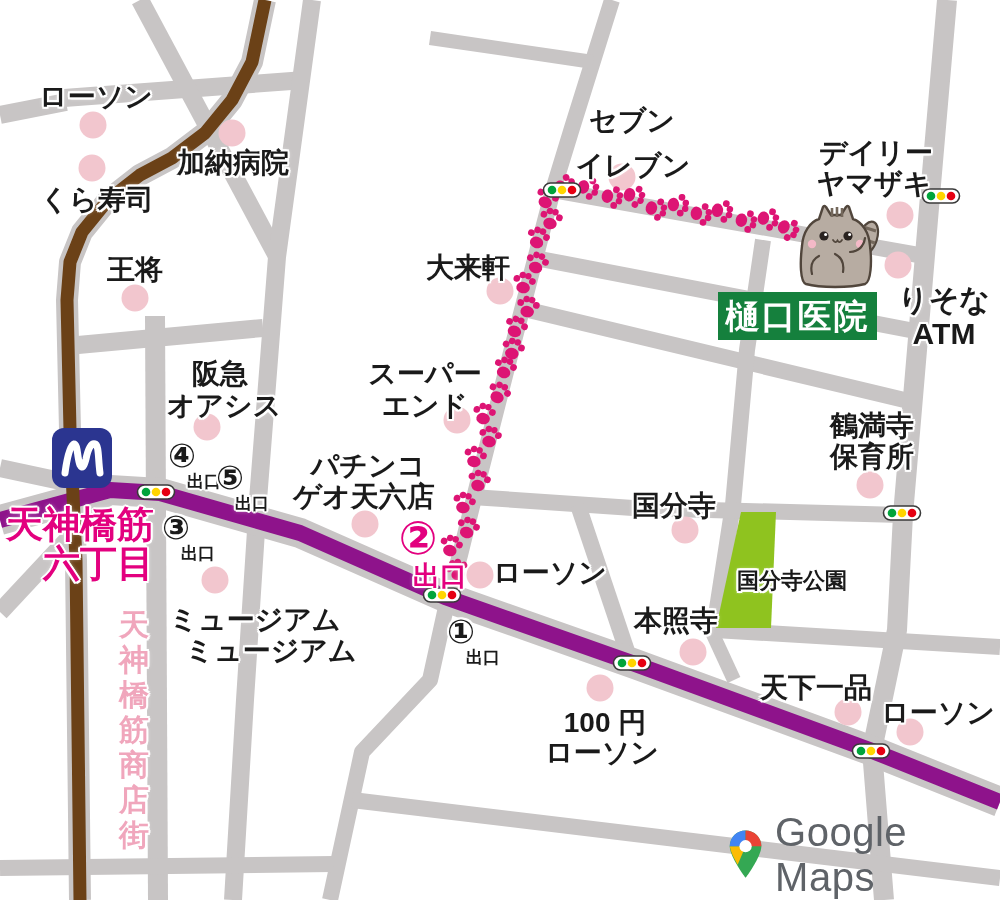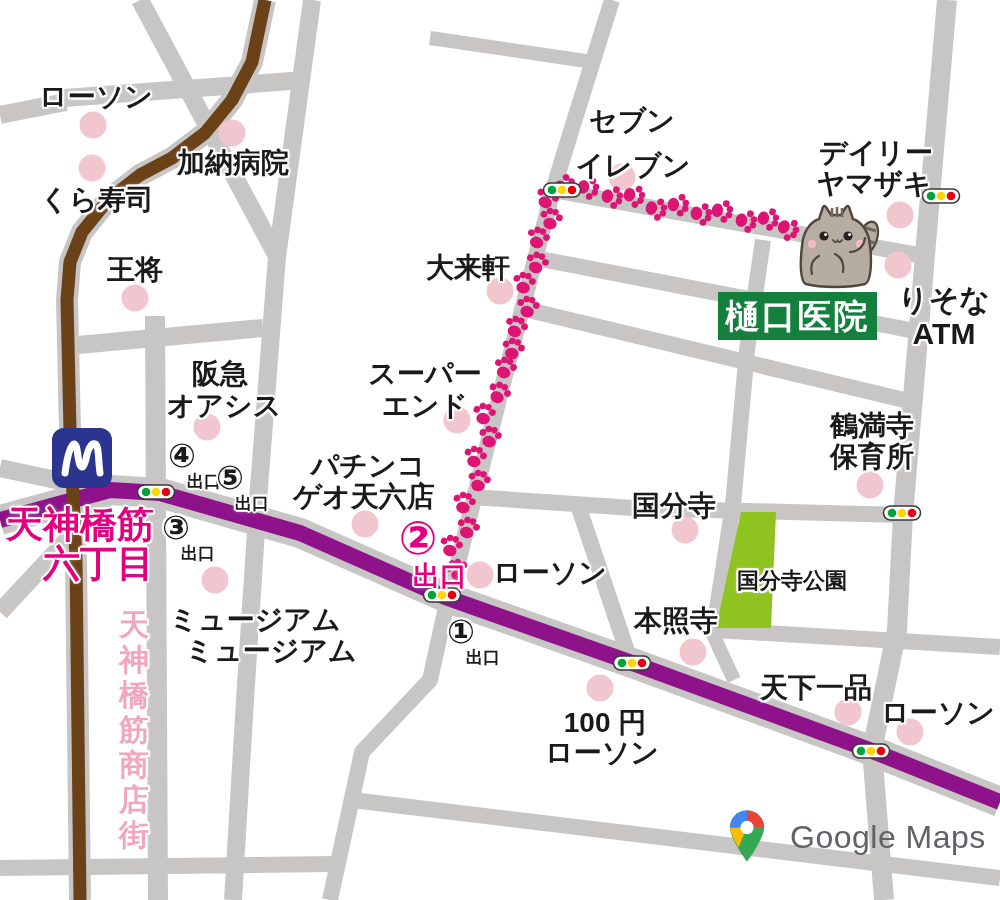--- a/index.html
+++ b/index.html
@@ -20,21 +20,21 @@
   .exit-black .door{font-size:17px;color:#1a1a1a;margin-top:1px;}
   .exit-pink .num{font-size:46px;}
   .exit-pink .door{font-size:27px;margin-top:2px;}
   #station-name{position:absolute;left:80px;top:545px;transform:translate(-50%,-50%);
      text-align:right;font-weight:bold;font-size:37px;line-height:1.05;white-space:nowrap;z-index:2;}
   #metro-logo{position:absolute;left:52px;top:428px;width:60px;height:60px;border-radius:12px;z-index:2;}
   #clinic-box{position:absolute;left:718px;top:292px;width:159px;height:48px;z-index:2;
      display:flex;align-items:center;justify-content:center;}
   #clinic-box span{color:#fff;font-weight:bold;font-size:34px;letter-spacing:2px;line-height:1;}
   #attribution{position:absolute;left:728px;top:810px;display:flex;align-items:center;gap:12px;z-index:3;}
-  #attribution .gtext{font-size:32px;font-weight:normal;letter-spacing:0.5px;margin-left:12px;}
+  #attribution .gtext{font-size:40px;font-weight:normal;letter-spacing:0.5px;}
 </style>
 </head>
 <body>
 
 <div id="stage">
 
   <svg id="map-svg" width="1000" height="900" viewBox="0 0 1000 900">
       <polyline points="265,0 252,62 232,100 205,133 172,158 140,175 108,200 82,232 70,262 67,300 70,430 76,560 80,900" fill="none" stroke="#C8C5C5" stroke-width="22" stroke-linejoin="round"></polyline>
       <polyline points="0,115 66,102" fill="none" stroke="#C8C5C5" stroke-width="18" stroke-linejoin="round"></polyline>
       <polyline points="64,98 305,80" fill="none" stroke="#C8C5C5" stroke-width="18" stroke-linejoin="round"></polyline>

